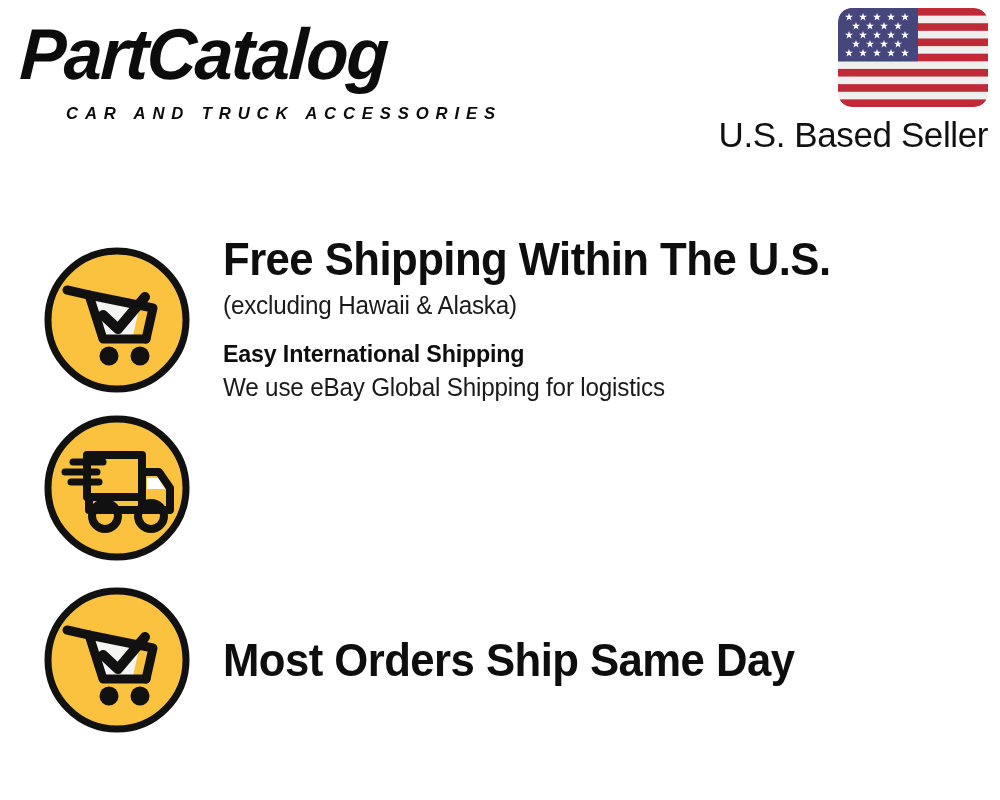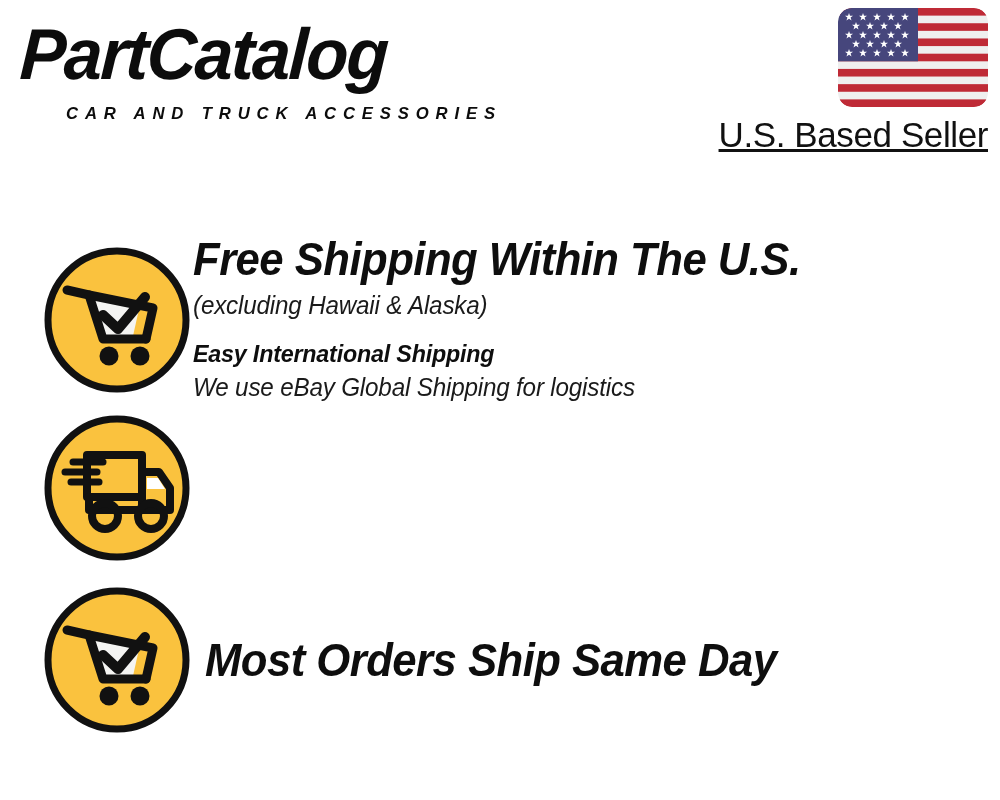--- a/index.html
+++ b/index.html
@@ -75,21 +75,20 @@
     display: block;
     margin-top: 10px;
     margin-right: 0px;
     font-family: "Liberation Sans", sans-serif;
     font-weight: 400;
     font-size: 35px;
     letter-spacing: -0.4px;
     color: #111111;
     line-height: 1.05;
     white-space: nowrap;
-    text-decoration: underline;
   }
 
   
   #features {
     position: absolute;
     left: 0;
     top: 240px;
     width: 1000px;
   }
   .feature-row {
@@ -100,22 +99,22 @@
     align-items: center;
   }
   .feature-icon {
     flex: 0 0 auto;
     width: 152px;
     height: 152px;
     margin-left: 41px;
   }
   .feature-text {
     flex: 1 1 auto;
+    margin-left: 30px;
     padding-bottom: 2px;
-    font-style: italic;
   }
 
   .headline {
     font-family: "Liberation Sans", sans-serif;
     font-weight: 700;
     font-size: 47px;
     line-height: 1.0;
     letter-spacing: -0.6px;
     color: #0e0e0e;
     transform: scaleX(0.93);
@@ -154,21 +153,21 @@
     letter-spacing: -0.2px;
     color: #1a1a1a;
     margin-top: 2px;
     transform: scaleX(0.97);
     transform-origin: left center;
     white-space: nowrap;
   }
 
   #row-shipping { top: 0px;   height: 160px; }
   #row-returns  { top: 172px; height: 152px; }
-  #row-sameday  { top: 344px; height: 152px; gap: 12px; }
+  #row-sameday  { top: 344px; height: 152px; }
 </style>
 </head>
 <body>
 
 <div id="brand-logo">
   <div id="brand-wordmark">PartCatalog</div>
   <div id="brand-tagline">CAR AND TRUCK ACCESSORIES</div>
 </div>
 
 <div id="us-seller-block">

